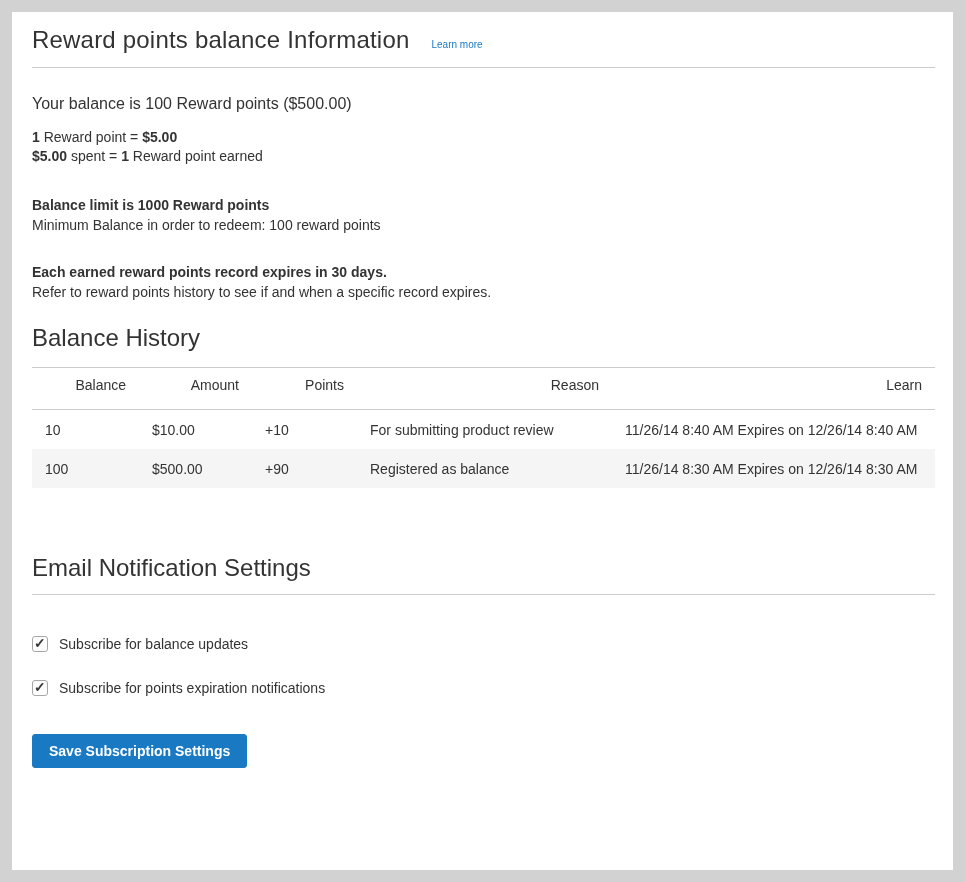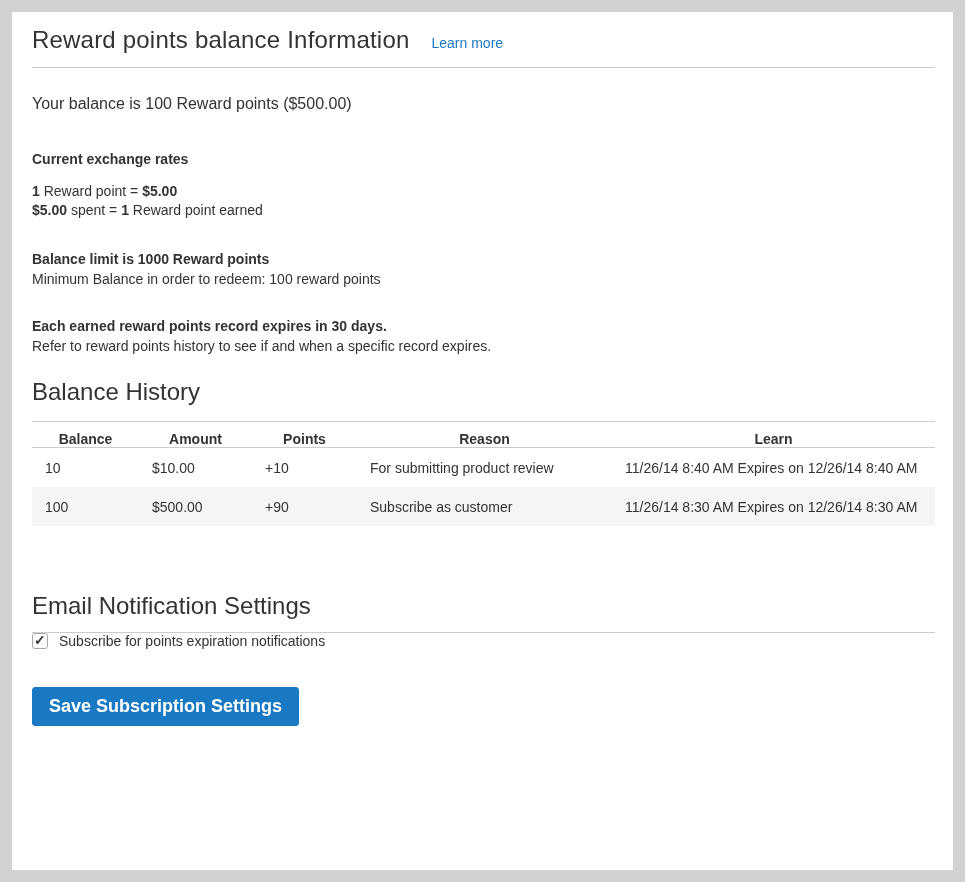--- a/index.html
+++ b/index.html
@@ -33,21 +33,21 @@
     text-align: center;
   }
   .page-title {
     margin: 0;
     font-size: 24px;
     font-weight: 300;
     color: #333;
     letter-spacing: .2px;
   }
   .learn-more {
-    font-size: 14px;
+    font-size: 10px;
     color: var(--accent);
     text-decoration: none;
     cursor: pointer;
   }
   .divider {
     border: none;
     border-top: 1px solid var(--divider);
     margin: 13px 0 0 0;
   }
   
@@ -76,23 +76,23 @@
     color: #333;
   }
   .history-heading { margin-top: 24px; }
   .history-table {
     width: 100%;
     border-collapse: collapse;
     font-size: 14px;
     margin-top: 15px;
   }
   .history-table thead th {
-    text-align: center;
-    font-weight: bold;
-    padding: 9px 13px 0 13px;
+    text-align: right;
+    font-weight: normal;
+    padding: 9px 13px 16px 13px;
     border-top: 1px solid var(--divider);
     border-bottom: 1px solid var(--divider);
   }
   .history-table tbody td {
     padding: 12px 13px 11px 13px;
   }
   .history-table tbody tr:nth-child(even) { background: var(--stripe); }
   .col-balance { width: 107px; }
   .col-amount  { width: 113px; }
   .col-points  { width: 105px; }
@@ -132,42 +132,41 @@
     color: #3a3a3a;
   }
   .save-button {
     margin-top: 38px;
     display: inline-block;
     background: var(--accent);
     border: 1px solid var(--accent);
     border-radius: 3px;
     color: #fff;
     font-family: inherit;
-    font-size: 18px;
+    font-size: 14px;
     font-weight: bold;
     padding: 8px 16px;
     cursor: pointer;
   }
 </style>
 </head>
 <body>
 
 <div class="card">
 
   
   <div class="title-row">
     <h1 class="page-title">Reward points balance Information</h1>
     <a class="learn-more" href="#">Learn more</a>
   </div>
   <hr class="divider">
 
   
   <div class="balance-summary">Your balance is 100 Reward points ($500.00)</div>
 
-  <div class="sub-heading">Current exchange rates</div>
 
   <div class="rate-lines">
     <div><span class="b">1</span><span> Reward point = </span><span class="b">$5.00</span></div>
     <div><span class="b">$5.00</span><span> spent = </span><span class="b">1</span><span> Reward point earned</span></div>
   </div>
 
   <div class="info-line bold">Balance limit is 1000 Reward points</div>
   <div class="info-line">Minimum Balance in order to redeem: 100 reward points</div>
 
   <div class="info-line bold">Each earned reward points record expires in 30 days.</div>
@@ -191,30 +190,34 @@
         <td>10</td>
         <td>$10.00</td>
         <td>+10</td>
         <td>For submitting product review</td>
         <td>11/26/14 8:40 AM Expires on 12/26/14 8:40 AM</td>
       </tr>
       <tr>
         <td>100</td>
         <td>$500.00</td>
         <td>+90</td>
-        <td>Subscribe as customer</td>
+        <td>Registered as balance</td>
         <td>11/26/14 8:30 AM Expires on 12/26/14 8:30 AM</td>
       </tr>
     </tbody>
   </table>
 
   
   <h2 class="section-heading email-heading">Email Notification Settings</h2>
   <hr class="divider email-divider">
 
+  <label class="checkbox-row first">
+    <input type="checkbox" checked="" style="">
+    <span>Subscribe for balance updates</span>
+  </label>
 
   <label class="checkbox-row">
     <input type="checkbox" checked="" style="">
     <span>Subscribe for points expiration notifications</span>
   </label>
 
   <button class="save-button">Save Subscription Settings</button>
 
 </div>
 

